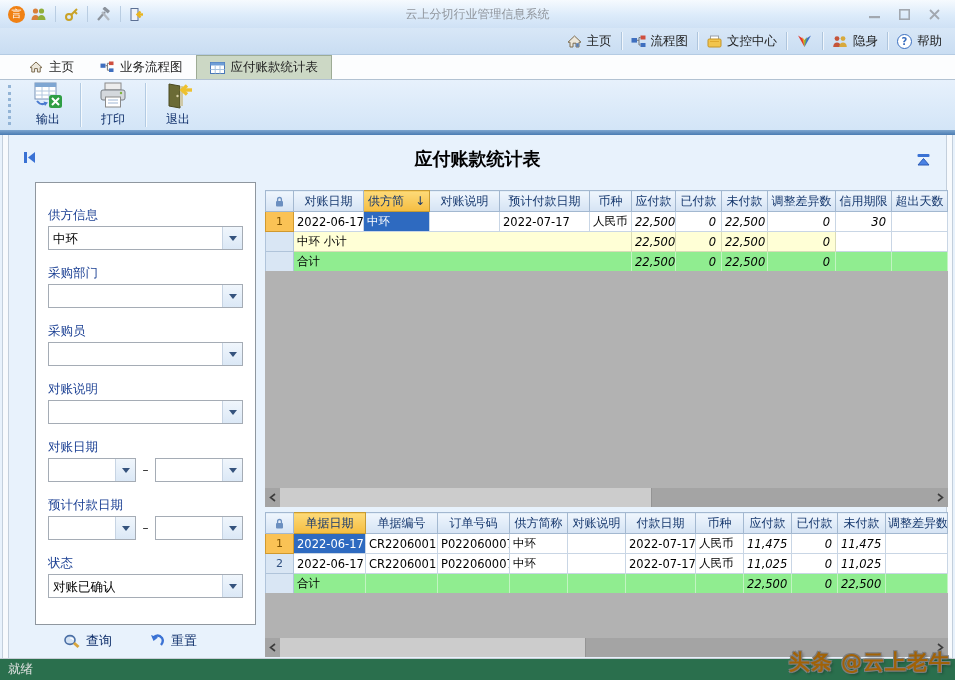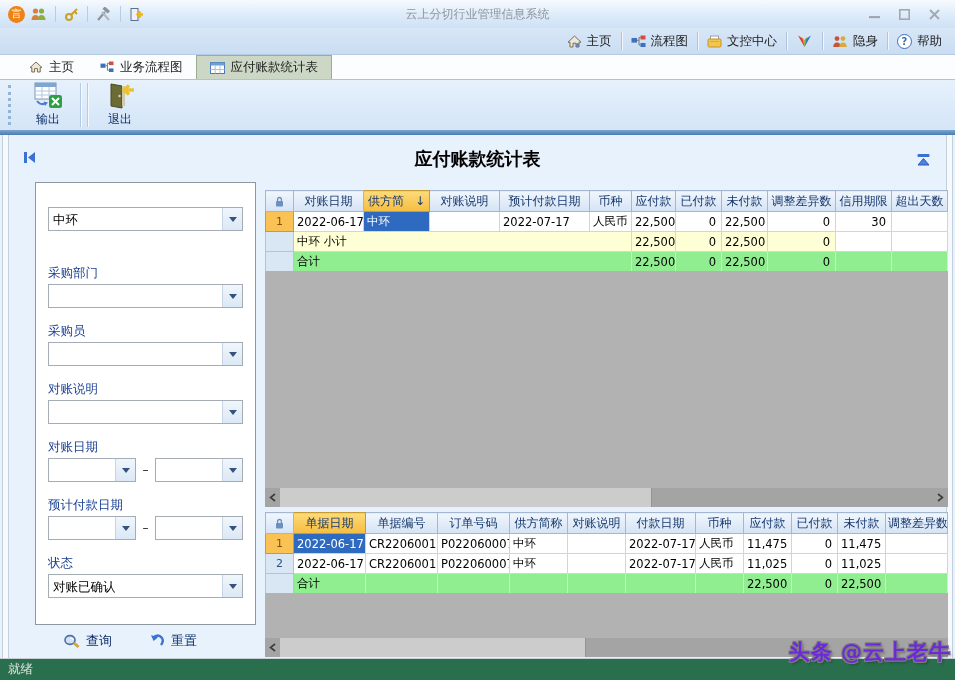--- a/index.html
+++ b/index.html
@@ -82,21 +82,21 @@
   
   .grid { position:absolute; border-collapse:collapse; table-layout:fixed; width:683px;
     font-size:11.5px; background:#fff; }
   .grid th { height:21px; font-weight:normal; font-size:12px; color:#16386e;
     background:linear-gradient(#eff6fd,#d5e3f4); border:1px solid #a3b8d0;
     white-space:nowrap; overflow:hidden; padding:0 2px; text-align:center; }
   .grid th.sorted { background:linear-gradient(#fdda78,#f5bd41); border-color:#c59b35;margin-top:40px; }
   .grid th.sorted .hwrap { display:flex; align-items:center; justify-content:space-between; padding:0 2px; }
   .grid td { height:20px; background:#fff; border:1px solid #c9d6e5; padding:0 3px;
     white-space:nowrap; overflow:hidden; color:#000; }
-  .grid td.num { text-align:right; padding-right:5px; }
+  .grid td.num { text-align:right; padding-right:5px;font-style:italic; }
   .grid td.rn { background:#d9e6f4; border-color:#b0c4da; text-align:center;
     color:#2e4e7e; font-size:11px; }
   .grid td.rn.cur { background:#fac255; border-color:#d0992e; color:#7e5200; }
   .grid td.selcell { background:#2e6ac0; color:#fff; }
   .grid tr.sub td { background:#ffffd6; border-color:#dadcb8;margin-top:36px; }
   .grid tr.sub td.rn { background:#d9e6f4; border-color:#b0c4da; }
   .grid tr.sub td.plain { background:#fff; border-color:#c9d6e5; }
   .grid tr.tot td { background:#90ed90; border-color:#c2f4c2; }
   .grid tr.tot td.rn { background:#d9e6f4; border-color:#b0c4da; }
 
@@ -105,22 +105,22 @@
     display:flex; align-items:stretch; }
   .sb-btn { width:15px; display:flex; align-items:center; justify-content:center; }
   .sb-thumb { background:#cccccc; border-right:1px solid #949494; }
   .sb-track { flex:1; }
 
   
   .statusbar { position:absolute; left:0; top:658px; width:955px; height:22px;
     background:#2a6f4d; border-top:1px solid #c7ced6; color:#e5e5e5;
     display:flex; align-items:center; padding-left:8px; font-size:12.5px; }
 
-  .watermark { position:absolute; right:4px; bottom:14px; z-index:20;
-    font-size:21px; font-weight:bold; color:#6d28d9; letter-spacing:1px;
+  .watermark { position:absolute; right:4px; bottom:4px; z-index:20;
+    font-size:21px; font-weight:bold; color:#a16207; letter-spacing:1px;
     text-shadow:1px 1px 0 #7d7d7d,-1px -1px 0 #7d7d7d,1px -1px 0 #7d7d7d,
       -1px 1px 0 #7d7d7d,2px 2px 3px rgba(0,0,0,.35);text-align:right; }
 </style>
 </head>
 <body>
 
 <div class="titlebar">
   <div class="tb-icons">
     <span class="logo">
         <span>言</span>
@@ -284,20 +284,32 @@
           <path d="M9 5 V17 M16 5 V17 M2 9 H23 M2 13 H23" stroke="#b3c8e0"></path>
           <path d="M4 19 Q8 24 13 21" fill="none" stroke="#4a7bd0" stroke-width="2"></path>
           <path d="M12 24 L15 20.5 L10.5 19.5 Z" fill="#4a7bd0"></path>
           <rect x="16" y="13" width="13" height="13" rx="2.5" fill="#2f9e44"></rect>
           <path d="M19 16 L26 23 M26 16 L19 23" stroke="#fff" stroke-width="2"></path>
         </svg>
     </span>
     <span>输出</span>
   </div>
   <div class="tool-sep"></div>
+  <div class="tool-btn">
+    <span>
+      <svg width="30" height="27">
+          <rect x="7" y="1" width="16" height="7" fill="#ededed" stroke="#8a8a8a"></rect>
+          <rect x="3" y="8" width="24" height="10" rx="2" fill="#d4d8dd" stroke="#797e85"></rect>
+          <circle cx="23" cy="11" r="1.2" fill="#7fb43c"></circle>
+          <rect x="7.5" y="15" width="15" height="10" fill="#fff" stroke="#8a8a8a"></rect>
+          <path d="M10 18 H20 M10 21 H20" stroke="#9fb6d4"></path>
+        </svg>
+    </span>
+    <span>打印</span>
+  </div>
   <div class="tool-sep"></div>
   <div class="tool-btn">
     <span>
       <svg width="30" height="27">
           <path d="M6 2 L17 4 V26 L6 24 Z" fill="#6b6b35" stroke="#4a4a22"></path>
           <rect x="17" y="4" width="3" height="20" fill="#cfc9a8"></rect>
           <circle cx="14.5" cy="14" r="1.2" fill="#d8d0a8"></circle>
           <path d="M29 8 H20" stroke="#eec12f" stroke-width="3.4"></path>
           <path d="M24 3.5 L19 8 L24 12.5" fill="none" stroke="#eec12f" stroke-width="3.4"></path>
         </svg>
@@ -320,20 +332,21 @@
   </span>
   <span class="collapse-top">
     <svg width="15" height="13">
         <rect x="1.5" y="1" width="12" height="3" rx="1" fill="#3a72d4"></rect>
         <path d="M2 12 L7.5 5.5 L13 12 Z" fill="#4a82e4" stroke="#2a5ab4"></path>
       </svg>
   </span>
 
   <div class="sidebar">
     <div class="fgroup" style="top:24px;">
+      <div class="flabel">供方信息</div>
       <div class="combo">
         <span class="cval">中环</span>
         <span class="cbtn">
             <i class="tri"></i>
           </span>
       </div>
     </div>
     <div class="fgroup" style="top:140px;">
       <div class="flabel">采购员</div>
       <div class="combo">

